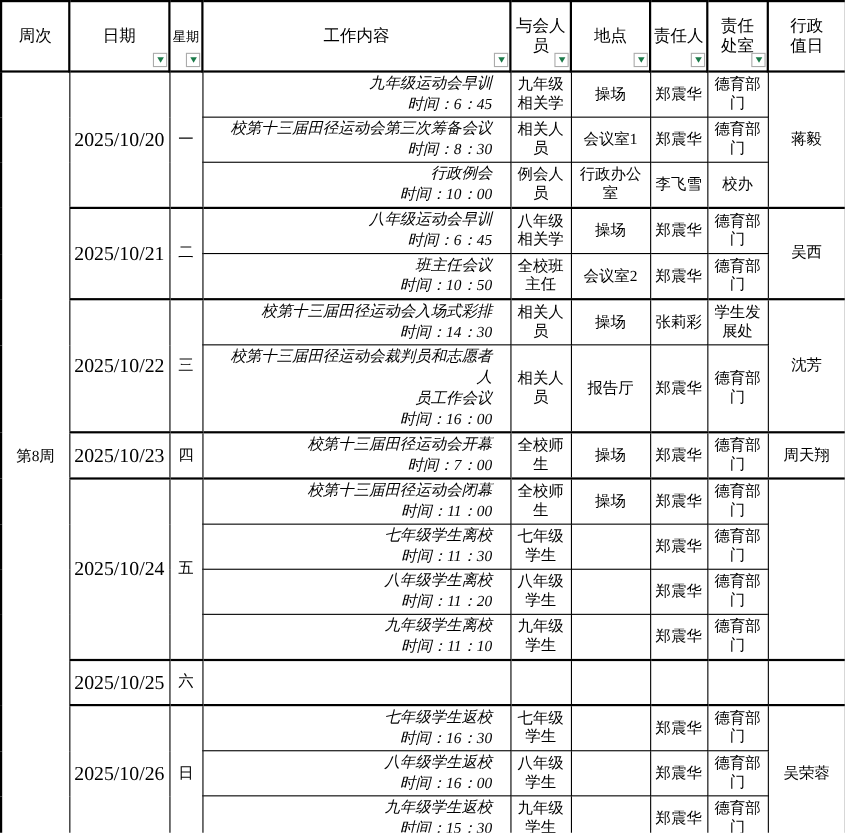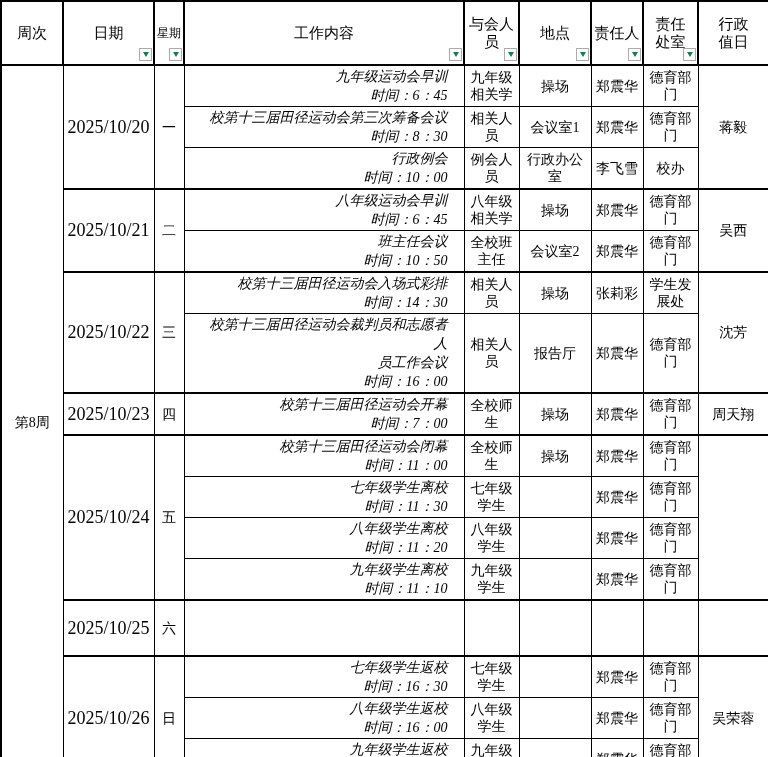--- a/index.html
+++ b/index.html
@@ -268,21 +268,21 @@
         <tr style="height: 40px;">
           <td class="content-cell">九年级学生离校
 时间：11：10</td>
           <td class="participants-cell">九年级
 学生</td>
           <td class="location-cell"></td>
           <td class="person-cell">郑震华</td>
           <td class="dept-cell">德育部
 门</td>
         </tr>
-        <tr class="section-start" style="height: 56px;">
+        <tr class="section-start" style="height: 41px;">
           <td class="date-cell">2025/10/25</td>
           <td class="weekday-cell">六</td>
           <td class="content-cell"></td>
           <td class="participants-cell"></td>
           <td class="location-cell"></td>
           <td class="person-cell"></td>
           <td class="dept-cell"></td>
           <td class="duty-cell"></td>
         </tr>
         <tr class="section-start" style="height: 40px;">

